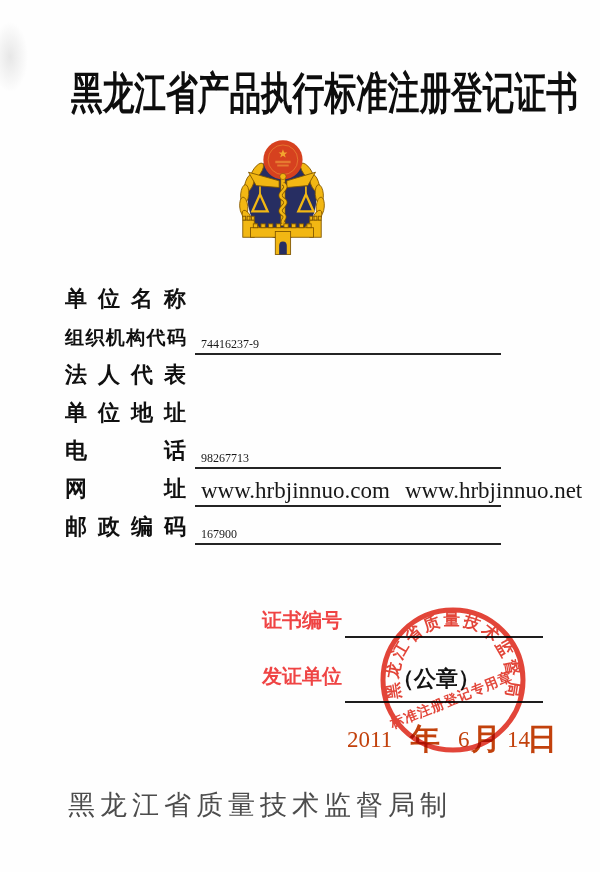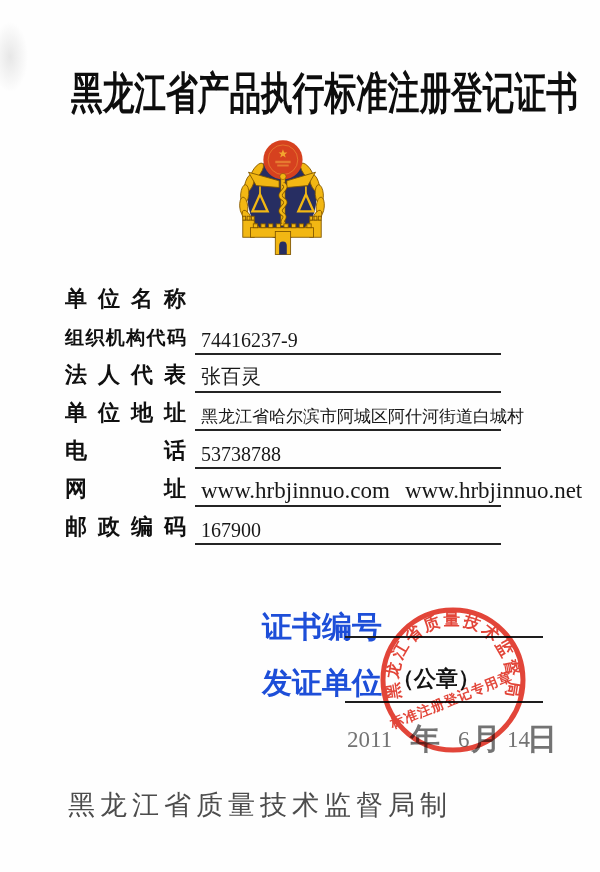--- a/index.html
+++ b/index.html
@@ -16,33 +16,33 @@
   }
   .emblem{position:absolute;left:224px;top:133px;width:116px;height:132px;}
   .fields{position:absolute;left:65px;top:287px;width:452px;}
   .field-row{position:relative;height:38px;}
   .field-label{
     position:absolute;left:0;top:0;width:121px;display:flex;justify-content:space-between;
     font-weight:bold;font-size:22px;line-height:24px;color:#101010;white-space:nowrap;
   }
   .field-row:nth-child(2) .field-label{font-size:19px;line-height:26px;}
   .field-value-box{position:absolute;left:130px;top:0;width:306px;height:28px;border-bottom:2px solid #242424;}
-  .field-value{position:absolute;left:6px;bottom:1px;font-size:20px;white-space:nowrap;color:#181818;}
+  .field-value{position:absolute;left:6px;bottom:1px;font-size:12px;white-space:nowrap;color:#181818;}
   .field-row:nth-child(1) .field-value,
   .field-row:nth-child(4) .field-value{font-size:17px;}
   .field-row:nth-child(6) .field-value{font-size:23px;}
   .value2{margin-left:15px;}
-  .cert-label{position:absolute;font-size:30px;font-weight:bold;color:#1d4ed8;white-space:nowrap;}
+  .cert-label{position:absolute;font-size:20px;font-weight:bold;color:#ef4444;white-space:nowrap;}
   .cert-number-label{left:262px;top:607px;}
   .issuer-label{left:262px;top:663px;font-family:Liberation Serif, serif;}
   .issuer-value{position:absolute;left:392px;top:664px;font-size:22px;font-weight:bold;color:#141414;white-space:nowrap;}
   .cert-line{position:absolute;left:345px;width:198px;border-bottom:2px solid #1d1d1d;height:0;}
   .cert-number-line{top:636px;}
   .issuer-line{top:701px;}
-  .date-part{position:absolute;white-space:nowrap;color:#737373;}
+  .date-part{position:absolute;white-space:nowrap;color:#c2410c;}
   .d-num{top:727px;font-size:23px;}
   .d-unit{top:719px;font-size:30px;font-weight:bold;}
   .d-year{left:347px;}
   .d-year-u{left:410px;}
   .d-month{left:458px;}
   .d-month-u{left:471px;}
   .d-day{left:507px;}
   .d-day-u{left:527px;}
   .seal{position:absolute;left:373px;top:600px;width:160px;height:160px;mix-blend-mode:multiply;opacity:.95;}
   .footer{
@@ -143,42 +143,36 @@
         <span class="field-value">74416237-9</span>
       </div>
     </div>
     <div class="field-row">
       <div class="field-label">
           <span>法</span>
           <span>人</span>
           <span>代</span>
           <span>表</span>
         </div>
-      <div class="field-value-box">
-        <span class="field-value">张百灵</span>
-      </div>
     </div>
     <div class="field-row">
       <div class="field-label">
           <span>单</span>
           <span>位</span>
           <span>地</span>
           <span>址</span>
         </div>
-      <div class="field-value-box">
-        <span class="field-value">黑龙江省哈尔滨市阿城区阿什河街道白城村</span>
-      </div>
     </div>
     <div class="field-row">
       <div class="field-label">
           <span>电</span>
           <span>话</span>
         </div>
       <div class="field-value-box">
-        <span class="field-value">53738788</span>
+        <span class="field-value">98267713</span>
       </div>
     </div>
     <div class="field-row">
       <div class="field-label">
           <span>网</span>
           <span>址</span>
         </div>
       <div class="field-value-box">
         <span class="field-value"><span>www.hrbjinnuo.com</span><span class="value2">www.hrbjinnuo.net</span></span>
       </div>

